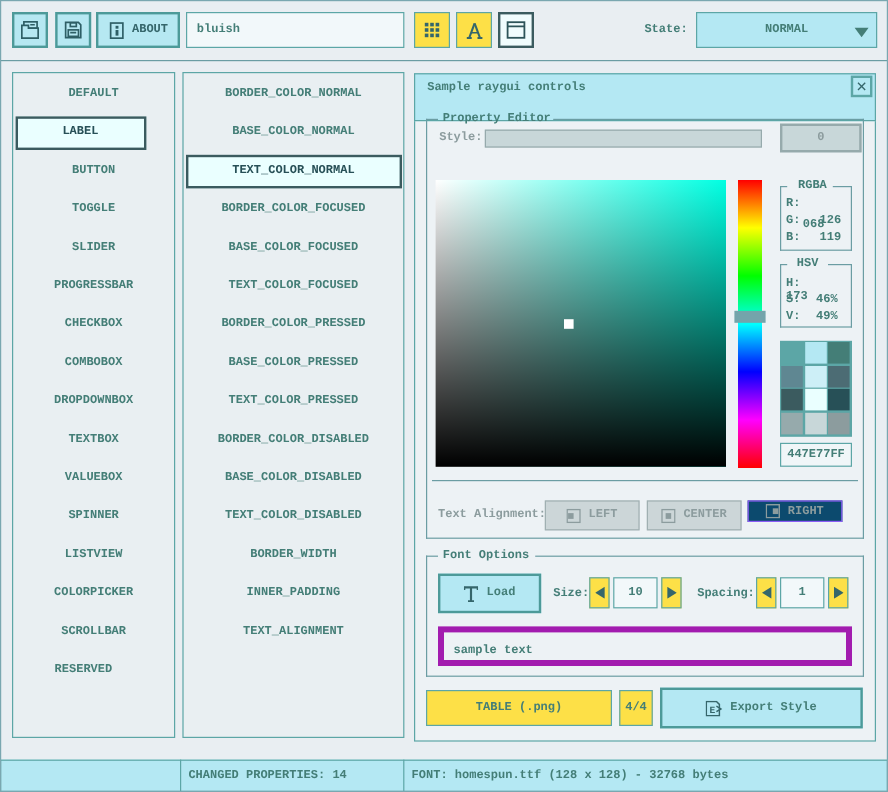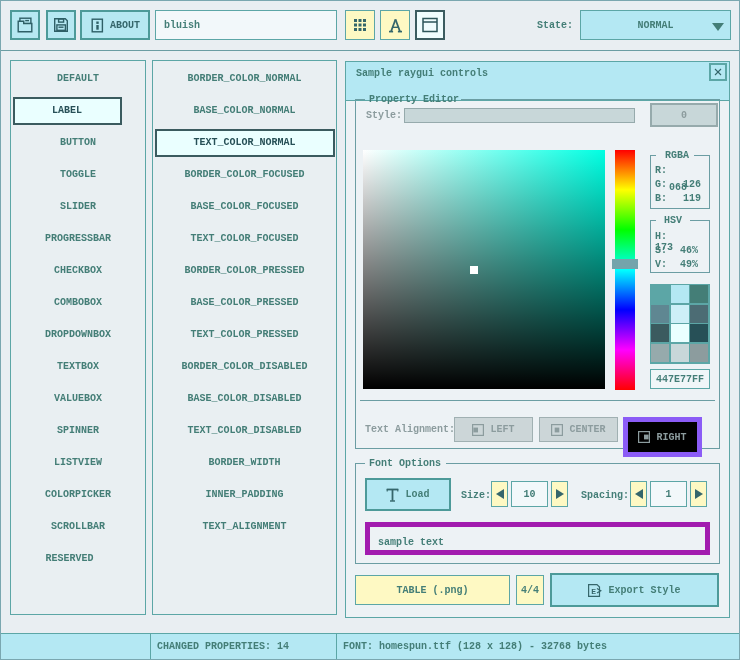--- a/index.html
+++ b/index.html
@@ -1,18 +1,18 @@
 <!DOCTYPE html>
 <html><head><meta charset="utf-8"><style>
 *{margin:0;padding:0;box-sizing:border-box}
 html,body{width:740px;height:660px}
 body{background:#e9eef2;font-family:"Liberation Mono",monospace;font-weight:bold;color:#447e77;position:relative;overflow:hidden;font-size:10px}
 .a{position:absolute}
 .btn{background:#b6e8f2;border:2px solid #4d9a99}
-.btn1{background:#fef9c3;border:1px solid #5ca6a6}
+.btn1{background:#fde047;border:1px solid #5ca6a6}
 .txt{font-size:10px;letter-spacing:0px;color:#447e77}
 .ctr{display:flex;align-items:center;justify-content:center}
 .gline{background:#6b9da3}
 .dis{color:#8c9c9e}
 </style></head>
 <body>
 
 <div class="a" style="left:0;top:0;width:740px;height:660px;border:1px solid #7aa7b0;z-index:50;pointer-events:none"></div>
 
 <div class="a gline" style="left:0;top:50px;width:740px;height:1px"></div>
@@ -280,21 +280,21 @@
     </svg>
 <span class="txt dis" style="margin-left:6px">LEFT</span>
   </div>
 <div class="a ctr" style="left:539px;top:417px;width:79px;height:25px;background:#ccd6d8;border:1px solid #a0b0b2">
 <svg width="12" height="12" viewBox="0 0 12 12">
       <rect x="0.6" y="0.6" width="10.8" height="10.8" fill="none" stroke="#8c9c9e" stroke-width="1.2"></rect>
       <rect x="3.7" y="3.6" width="4.6" height="4.8" fill="#8c9c9e"></rect>
     </svg>
 <span class="txt dis" style="margin-left:6px">CENTER</span>
   </div>
-<div class="a ctr" style="left:623px;top:417px;width:79px;height:40px;background:#000000;border:5px solid #8b5cf6">
+<div class="a ctr" style="left:623px;top:417px;width:79px;height:18px;background:#0c4a6e;border:1px solid #8b5cf6">
 <svg width="12" height="12" viewBox="0 0 12 12">
       <rect x="0.6" y="0.6" width="10.8" height="10.8" fill="none" stroke="#8c9c9e" stroke-width="1.2"></rect>
       <rect x="6" y="3.6" width="4.6" height="4.8" fill="#8c9c9e"></rect>
     </svg>
 <span class="txt dis" style="margin-left:6px">RIGHT</span>
   </div>
 
 <div class="a" style="left:355px;top:463px;width:365px;height:101px;border:1px solid #6b9da3;border-top:none"></div>
 <div class="a gline" style="left:355px;top:463px;width:10px;height:1px"></div>
 <div class="a gline" style="left:446px;top:463px;width:274px;height:1px"></div>

